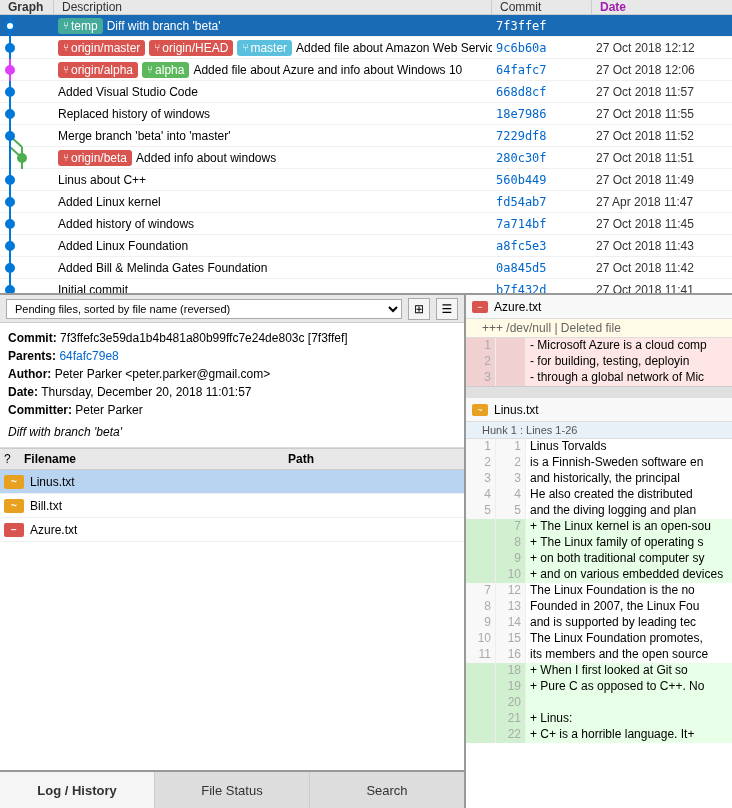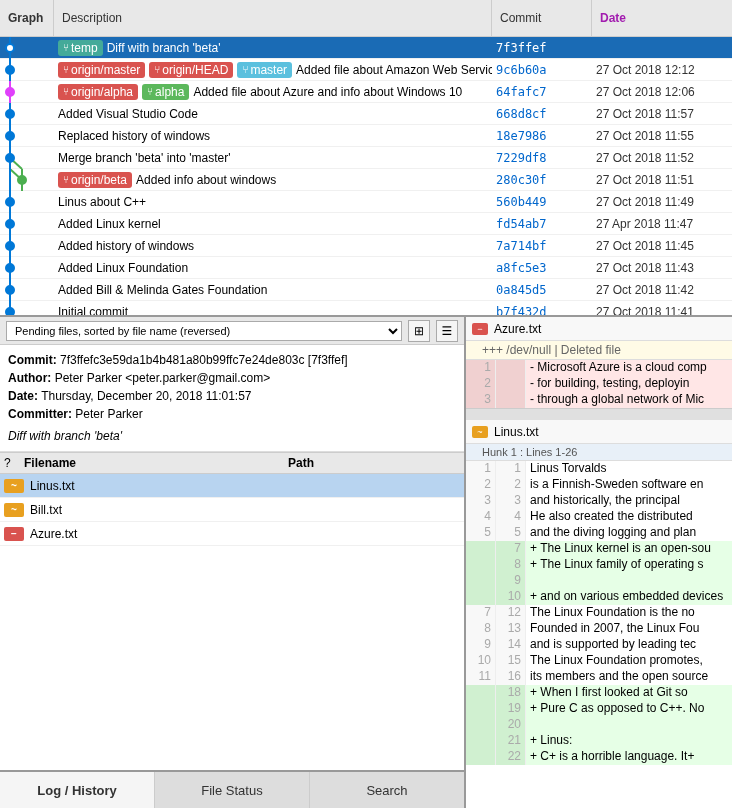--- a/index.html
+++ b/index.html
@@ -3,21 +3,21 @@
   <meta charset="utf-8">
   <style>
     * { box-sizing: border-box; margin: 0; padding: 0; font-family: 'Segoe UI', Tahoma, Geneva, Verdana, sans-serif; font-size: 12px; }
     body { width: 732px; height: 808px; overflow: hidden; background: #f0f0f0; display: flex; flex-direction: column; }
 
     
     .header-row {
       display: flex;
       background: #e8e8e8;
       border-bottom: 1px solid #ccc;
-      height: 37px;
+      height: 15px;
       align-items: center;
     }
     .header-graph {
       width: 54px;
       padding-left: 8px;
       font-weight: bold;
       color: #333;
       border-right: 1px solid #ccc;
       height: 100%;
       display: flex;
@@ -545,20 +545,21 @@
     <div class="pending-bar">
       <select class="pending-select">
         <option>Pending files, sorted by file name (reversed)</option>
       </select>
       <button class="icon-btn" title="Grid view">⊞</button>
       <button class="icon-btn" title="List view">☰</button>
     </div>
 
     <div class="commit-info">
       <div><strong>Commit:</strong> <span>7f3ffefc3e59da1b4b481a80b99ffc7e24de803c [7f3ffef]</span></div>
+      <div><strong>Parents:</strong> <a class="link-blue" href="#">64fafc79e8</a></div>
       <div><strong>Author:</strong> <span>Peter Parker &lt;peter.parker@gmail.com&gt;</span></div>
       <div><strong>Date:</strong> <span>Thursday, December 20, 2018 11:01:57</span></div>
       <div><strong>Committer:</strong> <span>Peter Parker</span></div>
       <div class="diff-msg">Diff with branch 'beta'</div>
     </div>
 
     <div class="files-header">
       <div class="files-q">?</div>
       <div class="files-name">Filename</div>
       <div class="files-path">Path</div>
@@ -650,20 +651,21 @@
           <span class="content">+ The Linux kernel is an open-sou</span>
         </div>
         <div class="diff-line added">
           <span class="ln"></span>
           <span class="ln2">8</span>
           <span class="content">+ The Linux family of operating s</span>
         </div>
         <div class="diff-line added">
           <span class="ln"></span>
           <span class="ln2">9</span>
+          <span class="content">+  on both traditional computer sy</span>
         </div>
         <div class="diff-line added">
           <span class="ln"></span>
           <span class="ln2">10</span>
           <span class="content">+ and on various embedded devices</span>
         </div>
         <div class="diff-line ">
           <span class="ln">7</span>
           <span class="ln2">12</span>
           <span class="content">    The Linux Foundation is the no</span>

